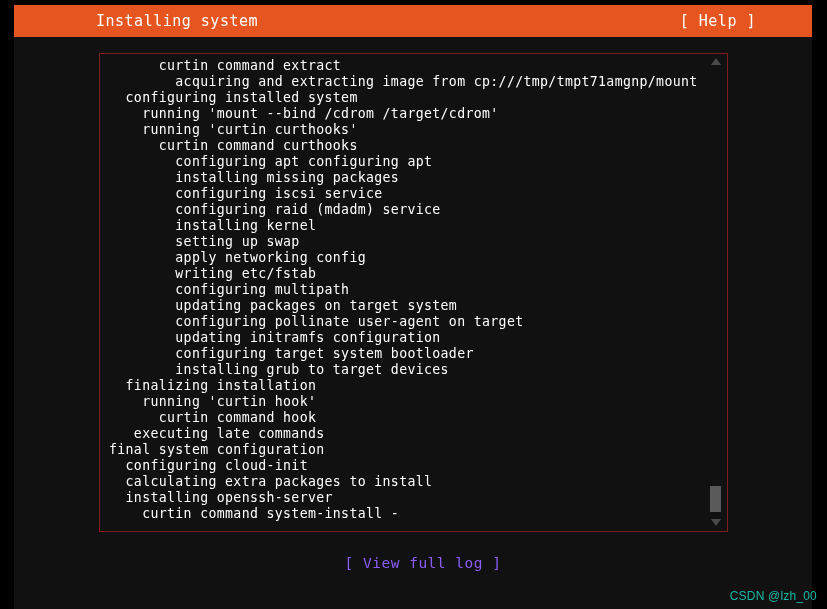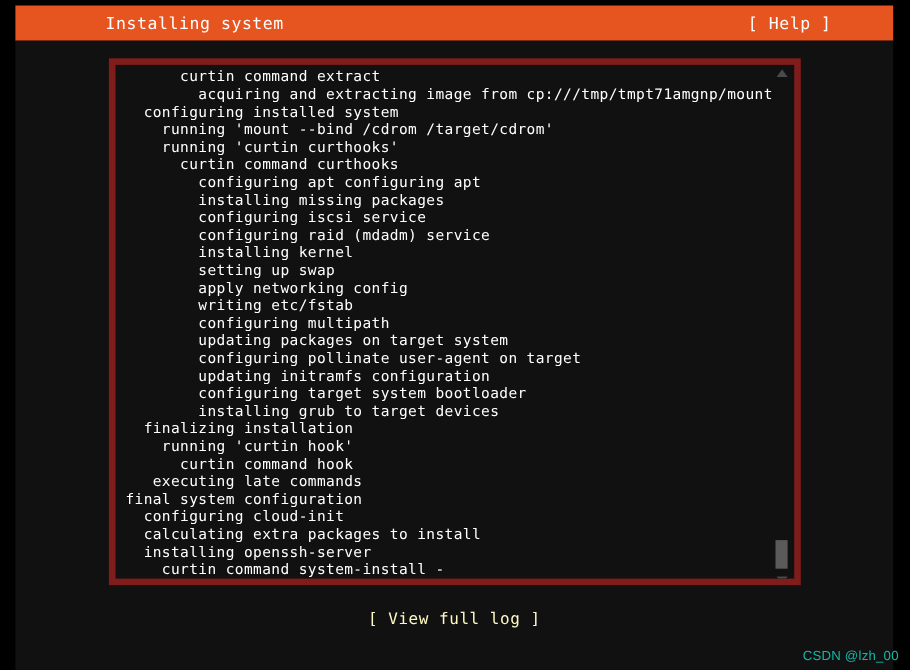--- a/index.html
+++ b/index.html
@@ -58,21 +58,21 @@
     background: #111111;
   }
 
   
   #log-frame {
     position: absolute;
     left: 85px;
     top: 16px;
     width: 629px;
     height: 479px;
-    border: 6px solid #7f1d1d;
+    border: 1px solid #7f1d1d;
     box-sizing: border-box;
     background: #111111;
     overflow: hidden;
   }
 
   #log-lines {
     position: absolute;
     left: 9px;
     top: 4px;
     width: 584px;
@@ -121,25 +121,25 @@
     left: 1px;
     top: 431px;
     width: 11px;
     height: 26px;
     background: #5a5a5a;
   }
 
   
   #view-full-log {
     position: absolute;
-    left: 0;
+    left: 10px;
     top: 518px;
     width: 798px;
     text-align: center;
-    color: #fef9c3;
+    color: #8b5cf6;
     font-size: 14.5px;
     letter-spacing: 0.5px;
     white-space: pre;
   }
 
   
   #watermark {
     position: absolute;
     right: 10px;
     bottom: 6px;

